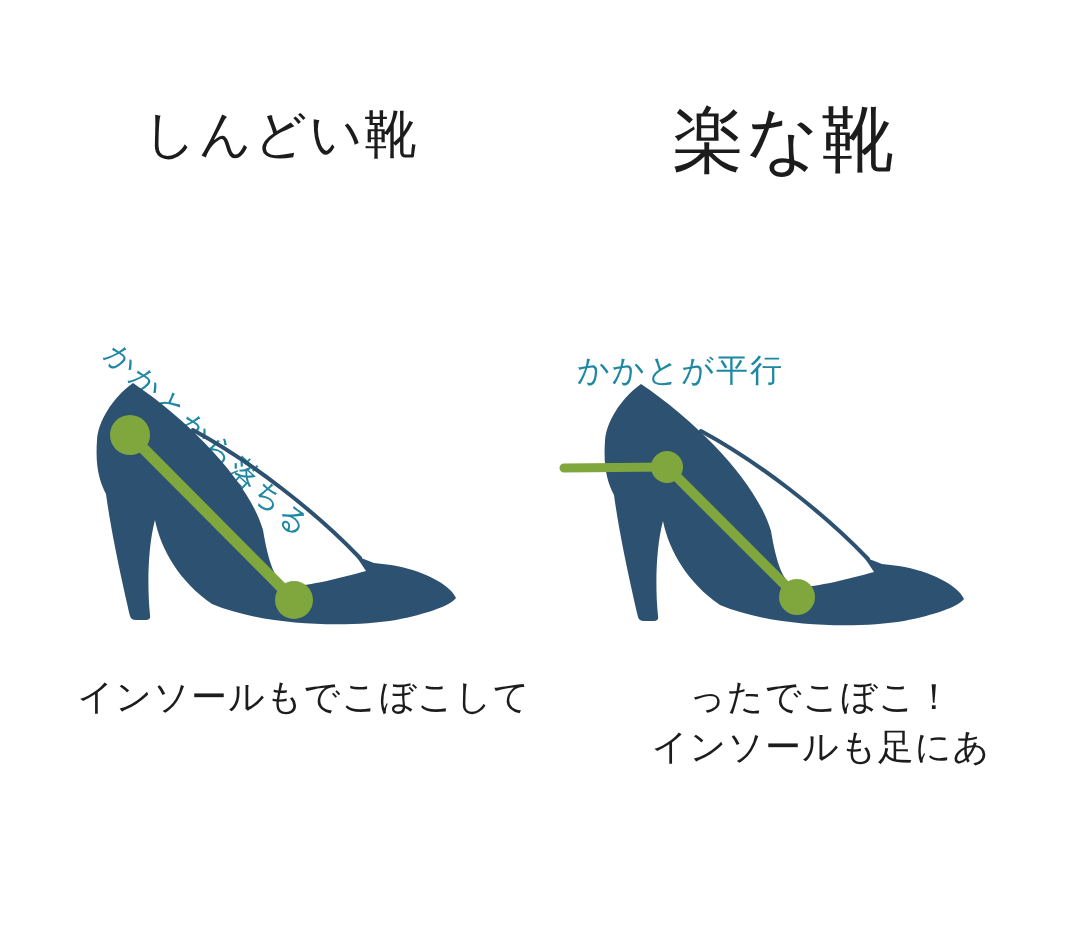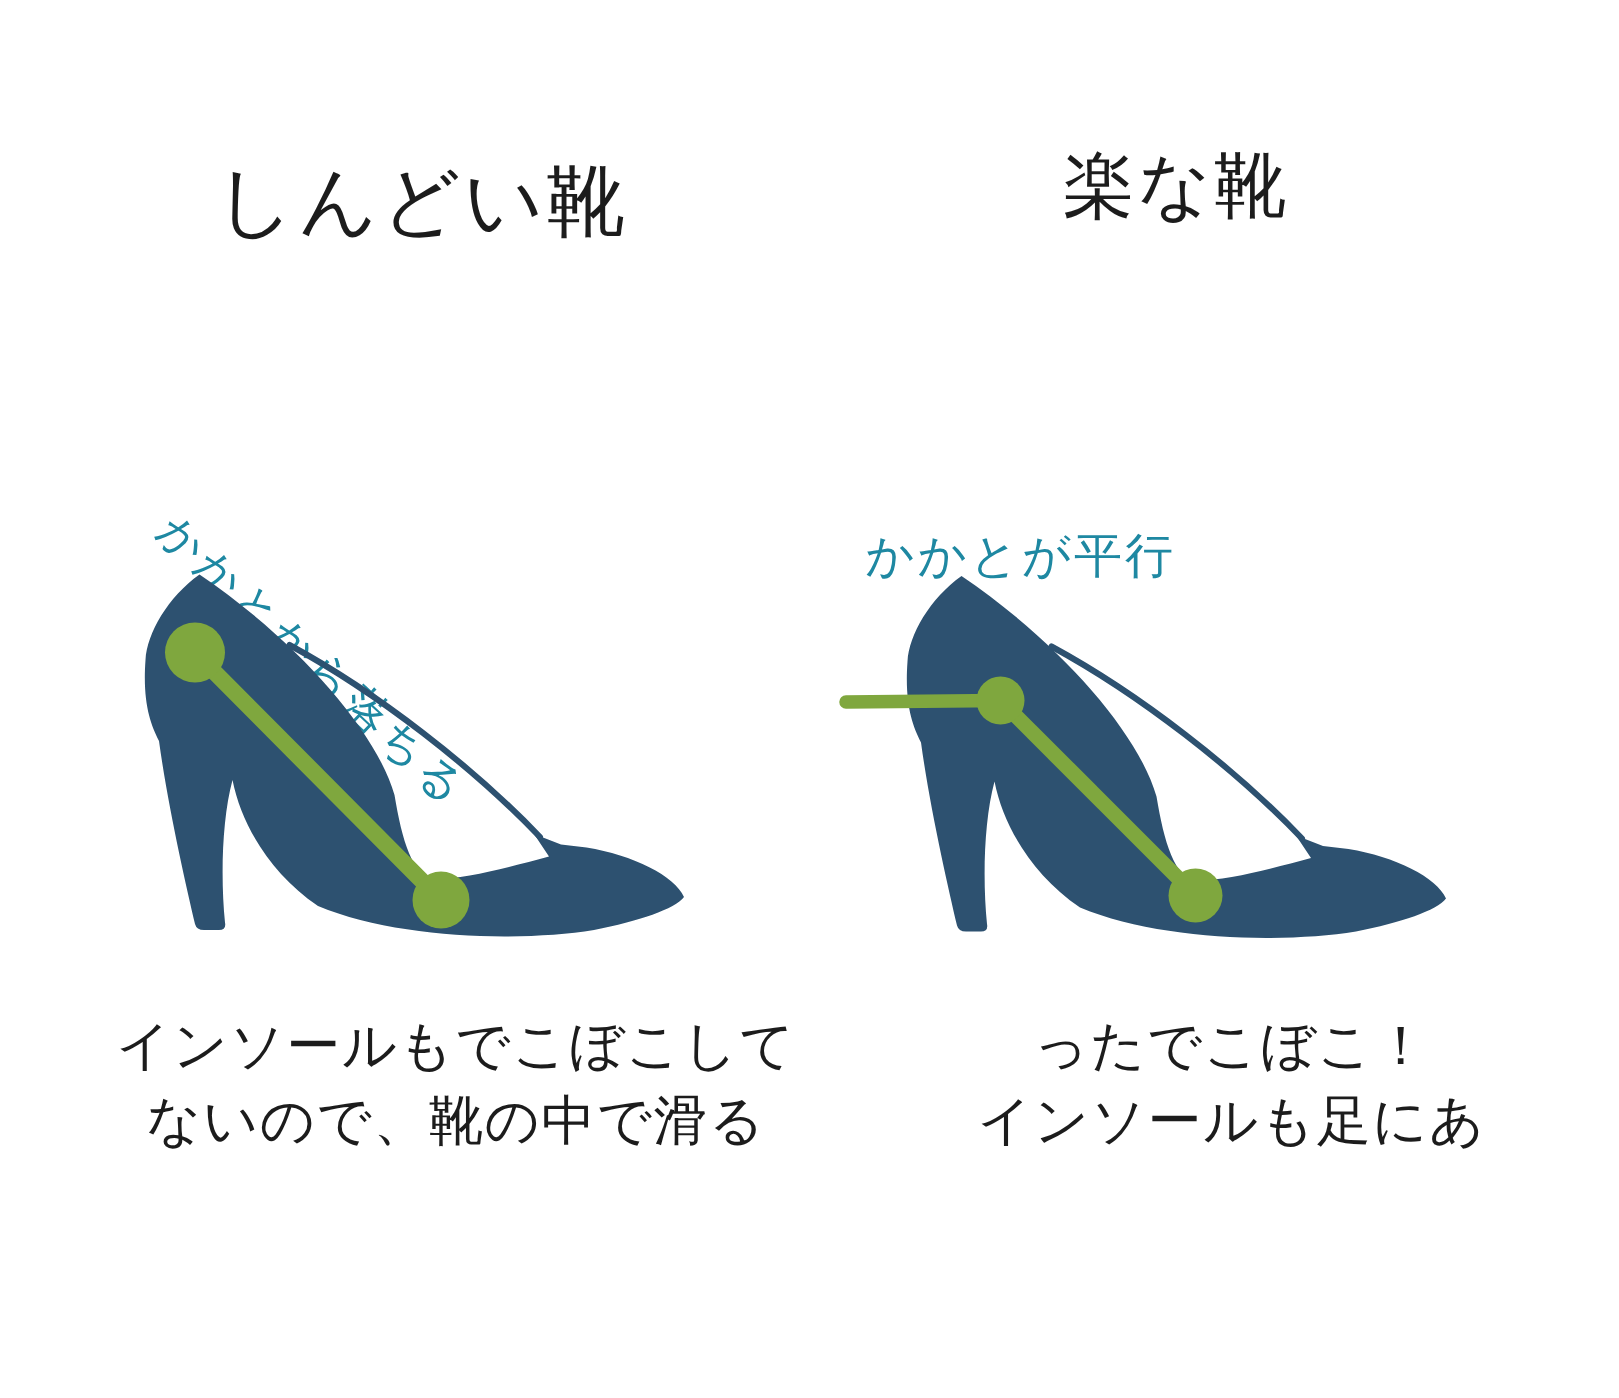--- a/index.html
+++ b/index.html
@@ -30,21 +30,21 @@
   }
   .title.left{
     left:281px;
     top:100px;
     font-size:52px;
     text-align:right;
   }
   .title.right{
     left:784px;
     top:92px;
-    font-size:48px;
+    font-size:72px;
   }
   .annotation{
     position:absolute;
     color:var(--teal);
     white-space:nowrap;
   }
   .annotation.diagonal{
     left:124px;
     top:334px;
     font-size:30px;
@@ -154,20 +154,19 @@
       <path class="shoe-topline-path" d="M 133,50 C 192,82 256,132 300,178"></path>
     </g>
     <line class="marker-line" x1="6" y1="87" x2="109" y2="86" stroke-width="9"></line>
     <line class="marker-line" x1="109" y1="86" x2="239" y2="216" stroke-width="10"></line>
     <circle class="marker-dot" cx="109" cy="86" r="16"></circle>
     <circle class="marker-dot" cx="239" cy="216" r="18"></circle>
   </svg>
 
   <div class="caption left">
     <div>インソールもでこぼこして</div>
-    <div>ないので、靴の中で滑る</div>
   </div>
   <div class="caption right">
     <div>ったでこぼこ！</div>
     <div>インソールも足にあ</div>
   </div>
 
 </div>
 
 </body></html>

